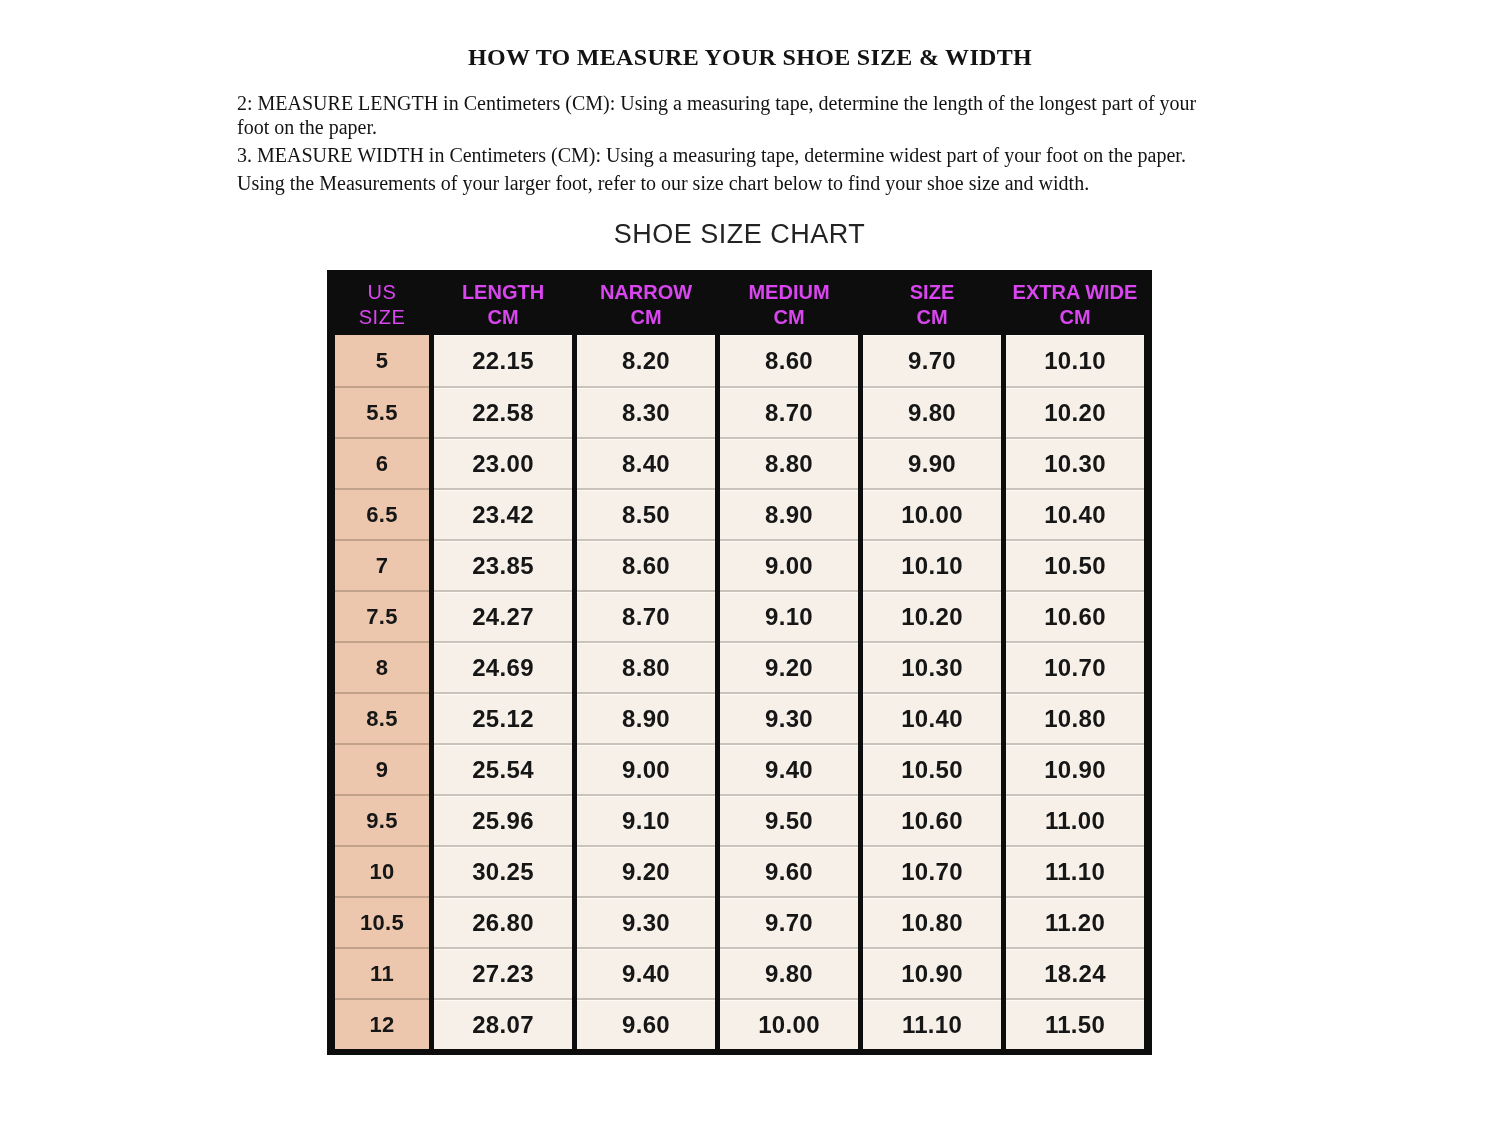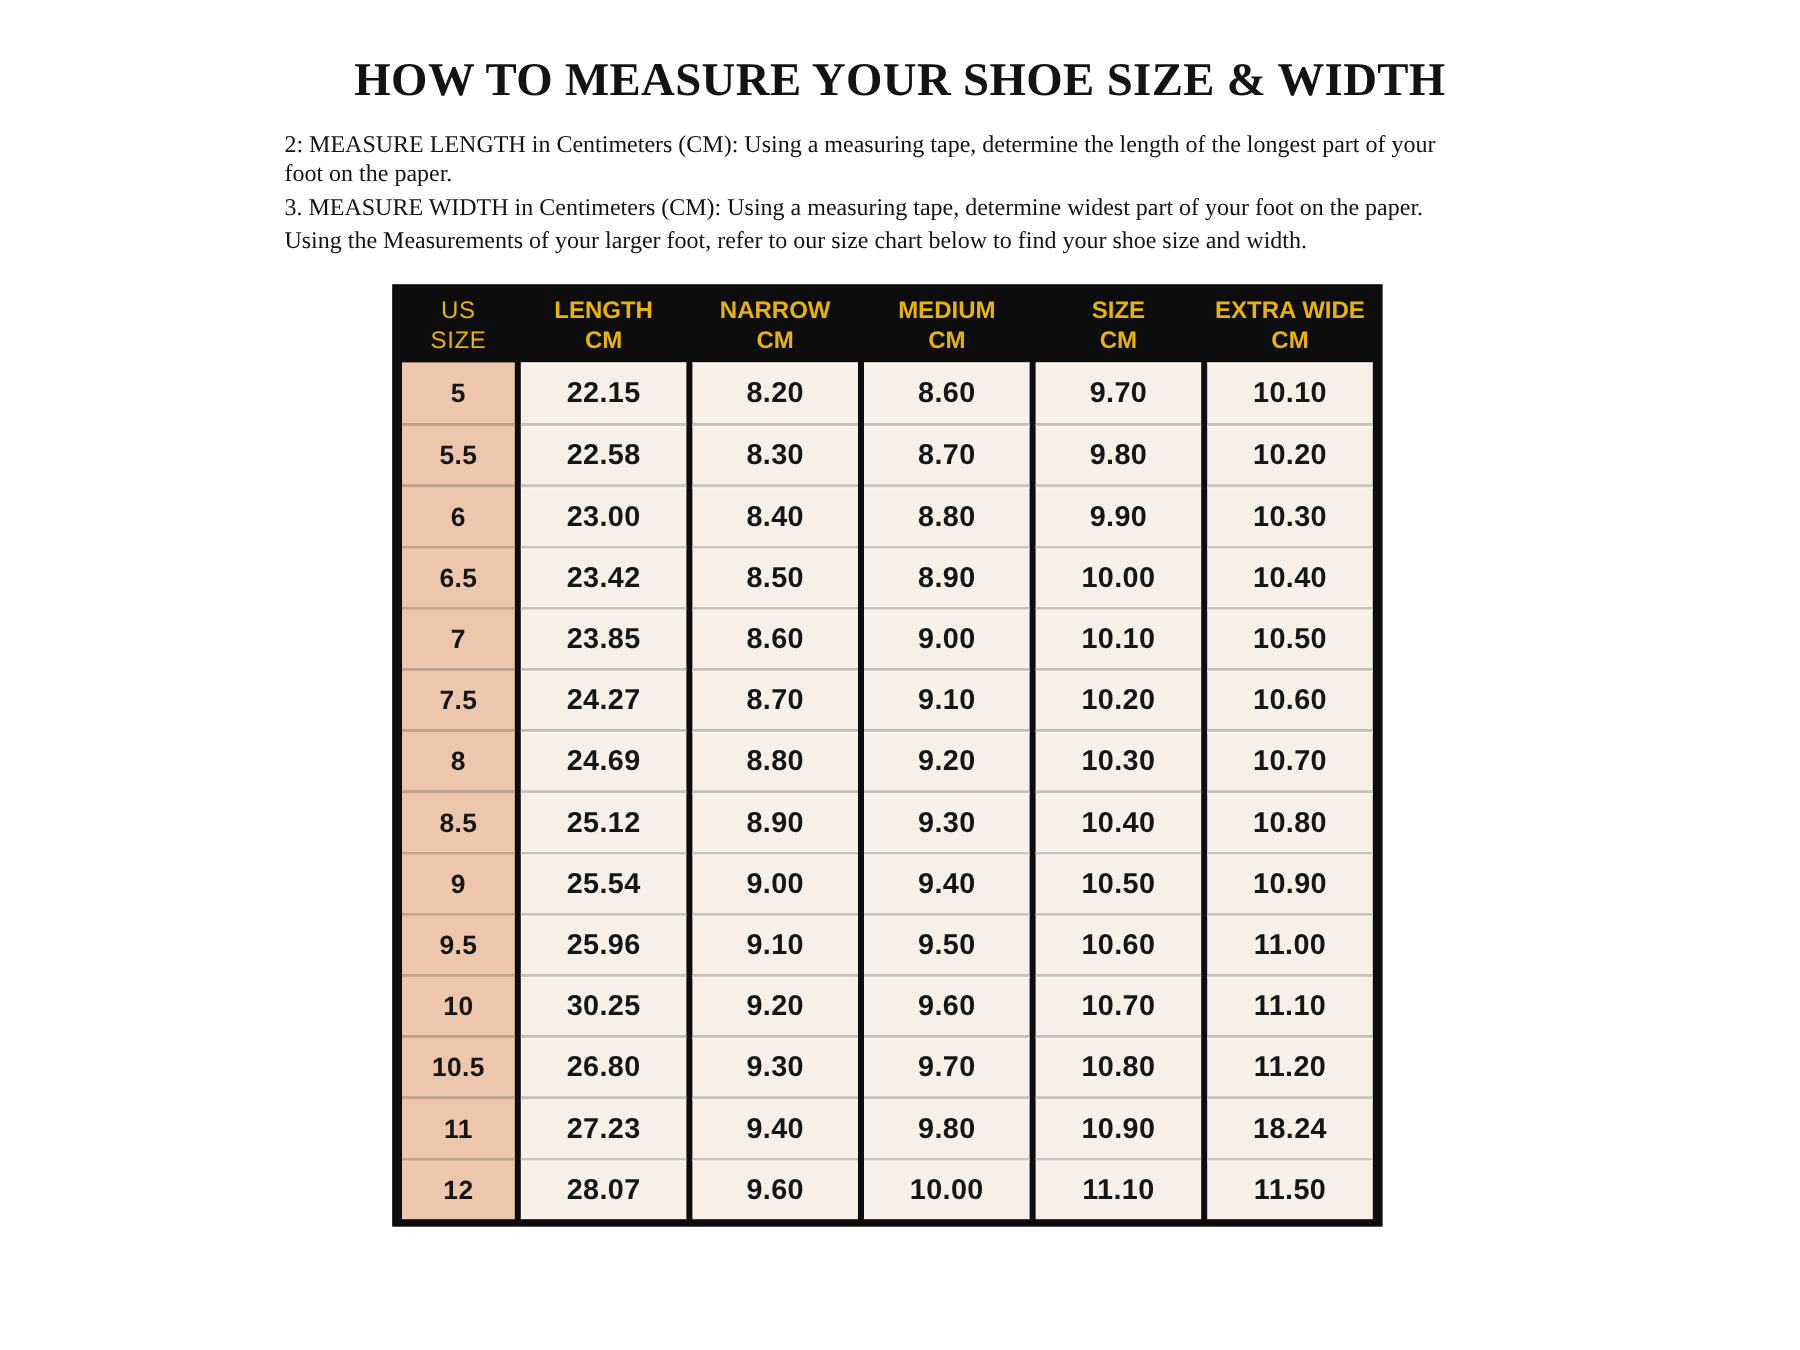--- a/index.html
+++ b/index.html
@@ -16,21 +16,21 @@
     width: 1500px;
     height: 1125px;
     overflow: hidden;
   }
   .page-title {
     margin: 0;
     padding-top: 44px;
     text-align: center;
     font-family: "Liberation Serif", serif;
     font-weight: 700;
-    font-size: 39px;
+    font-size: 24px;
     letter-spacing: 0.3px;
     color: #131313;
   }
   .instructions {
     margin: 20px 0 0 237px;
     width: 985px;
     font-size: 20px;
     line-height: 24px;
     color: #131313;
   }
@@ -52,21 +52,21 @@
     table-layout: fixed;
     width: 825px;
     border-collapse: separate;
     border-spacing: 5px 0;
     background: #0d0d0d;
     border: 3px solid #0d0d0d;
     border-bottom-width: 6px;
   }
   .size-table th {
     background: #0d0d0d;
-    color: #eab308;
+    color: #d946ef;
     font-family: "Liberation Sans", sans-serif;
     font-weight: 700;
     font-size: 20px;
     line-height: 1.25;
     text-align: center;
     padding: 7px 0 5px 0;
     height: 58px;
   }
   .size-table th.us-col-header {
     width: 94px;
@@ -101,20 +101,21 @@
 
   <h1 class="page-title">HOW TO MEASURE YOUR SHOE SIZE &amp; WIDTH</h1>
 
   <div class="instructions">
     <p>2: MEASURE LENGTH in Centimeters (CM): Using a measuring tape, determine the length of the longest part of your foot on the paper.</p>
     <p>3. MEASURE WIDTH in Centimeters (CM): Using a measuring tape, determine widest part of your foot on the paper.</p>
     <p>Using the Measurements of your larger foot, refer to our size chart below to find your shoe size and width.</p>
   </div>
 
   <div class="chart-section">
+    <h2 class="chart-heading">SHOE SIZE CHART</h2>
 
     <table class="size-table">
       <thead>
         <tr>
             <th class="us-col-header"><span>US</span><br><span>SIZE</span></th>
             <th><span>LENGTH</span><br><span>CM</span></th>
             <th><span>NARROW</span><br><span>CM</span></th>
             <th><span>MEDIUM</span><br><span>CM</span></th>
             <th><span>SIZE</span><br><span>CM</span></th>
             <th><span>EXTRA WIDE</span><br><span>CM</span></th>

